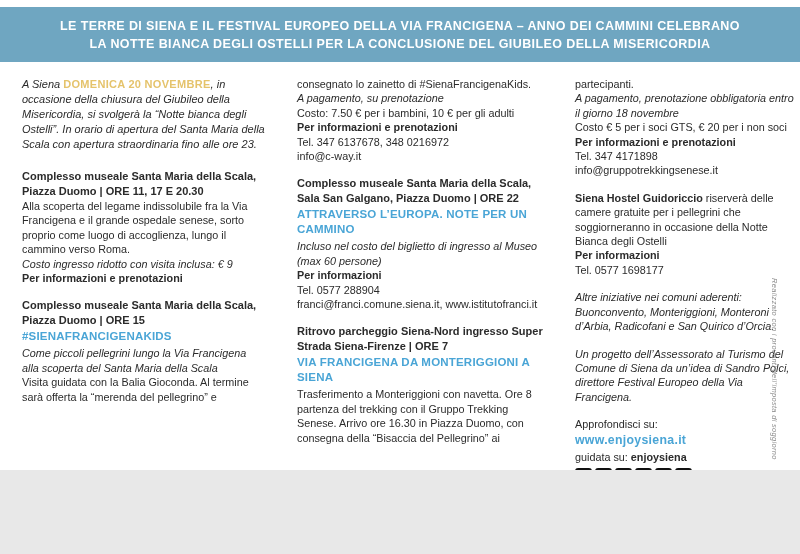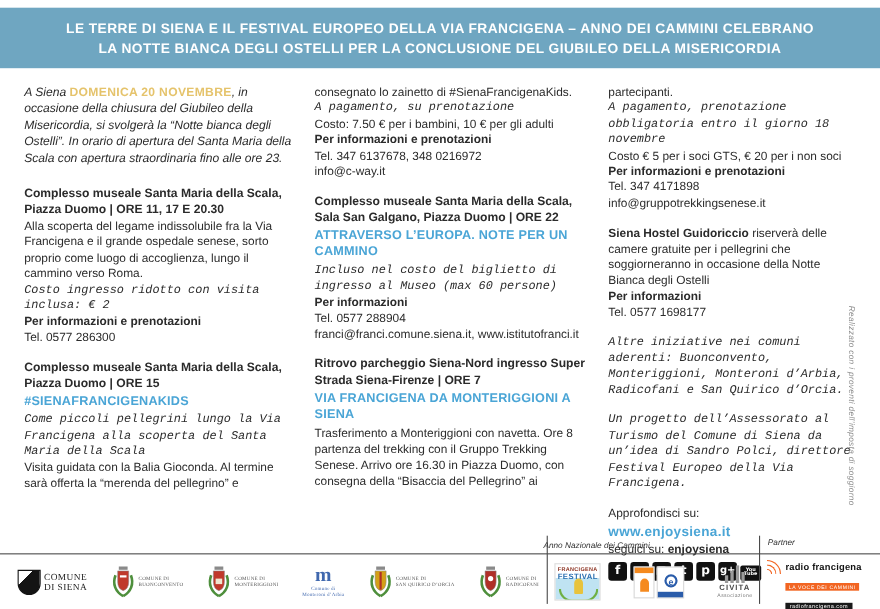--- a/index.html
+++ b/index.html
@@ -1,46 +1,46 @@
 <!DOCTYPE html>
 <html><head>
 <meta charset="utf-8">
 <style>
   * { margin:0; padding:0; box-sizing:border-box; }
   html,body { background:#e8e8e8; }
   .page {
-    position:relative; width:800px; height:554px; margin:0 auto;
+    position:relative; width:800px; height:470px; margin:0 auto;
     background:#ffffff; overflow:hidden;
     font-family:"Liberation Sans", sans-serif; color:#2b2b2b;
   }
   
   .banner {
     position:absolute; top:7px; left:0; right:0; height:55px;
     background:#6fa6c1; color:#ffffff;
     display:flex; flex-direction:column; align-items:center; justify-content:center; gap:4px;
   }
   .banner div { font-weight:bold; font-size:12.5px; letter-spacing:.4px; white-space:nowrap; }
   
   .columns {
     position:absolute; top:77px; left:22px;
-    display:flex; gap:21px;
+    display:flex; gap:32px;
   }
   .col { font-size:10.8px; line-height:14.4px; }
   .col1 { width:243px; }
   .col2 { width:246px; }
   .col3 { width:222px; }
   .block { margin-bottom:13px; }
   .intro { font-style:italic; font-size:11px; line-height:15px; margin-bottom:17px; }
   .gold { color:#e5c36b; font-style:normal; font-weight:bold; letter-spacing:.3px; }
   .venue { font-weight:bold; font-size:11px; line-height:15px; }
   .title-blue {
     color:#4aa5d6; font-weight:bold; font-size:11.5px; line-height:15px;
     margin:1px 0 2px; white-space:pre-line; letter-spacing:.2px;
   }
-  .it { font-style:italic;font-family:Liberation Mono, monospace; }
+  .it { font-style:italic; }
   .b { font-weight:bold; }
   .link-blue { color:#4aa5d6; font-weight:bold; font-size:12.3px; line-height:16px; letter-spacing:.3px; display:block; text-decoration:none; }
   .follow { margin-top:2px; }
   
   .social { display:flex; gap:3px; margin-top:4px; align-items:flex-end; }
   .sicon {
     width:17px; height:17px; background:#111; border-radius:3px; color:#fff;
     display:flex; align-items:center; justify-content:center;
     font-weight:bold; font-size:11px; font-family:"DejaVu Sans", sans-serif;
   }
@@ -125,23 +125,22 @@
   </header>
 
   <main class="columns">
 
     <section class="col col1">
       <p class="intro"><span>A Siena </span><span class="gold">DOMENICA 20 NOVEMBRE</span><span>, in occasione della chiusura del Giubileo della Misericordia, si svolgerà la “Notte bianca degli Ostelli”. In orario di apertura del Santa Maria della Scala con apertura straordinaria fino alle ore 23.</span></p>
 
       <div class="block">
         <p class="venue">Complesso museale Santa Maria della Scala, Piazza Duomo | ORE 11, 17 E 20.30</p>
         <p>Alla scoperta del legame indissolubile fra la Via Francigena e il grande ospedale senese, sorto proprio come luogo di accoglienza, lungo il cammino verso Roma.</p>
-        <p class="it">Costo ingresso ridotto con visita inclusa: € 2</p>
+        <p class="it">Costo ingresso ridotto con visita inclusa: € 9</p>
         <p class="b">Per informazioni e prenotazioni</p>
-        <p>Tel. 0577 286300</p>
       </div>
 
       <div class="block">
         <p class="venue">Complesso museale Santa Maria della Scala, Piazza Duomo | ORE 15</p>
         <h3 class="title-blue">#SIENAFRANCIGENAKIDS</h3>
         <p class="it">Come piccoli pellegrini lungo la Via Francigena alla scoperta del Santa Maria della Scala</p>
         <p>Visita guidata con la Balia Gioconda. Al termine sarà offerta la “merenda del pellegrino” e</p>
       </div>
     </section>
 
@@ -187,21 +186,21 @@
         <p>Tel. 0577 1698177</p>
       </div>
 
       <p class="it block">Altre iniziative nei comuni aderenti: Buonconvento, Monteriggioni, Monteroni d’Arbia, Radicofani e San Quirico d’Orcia.</p>
 
       <p class="it block">Un progetto dell’Assessorato al Turismo del Comune di Siena da un’idea di Sandro Polci, direttore Festival Europeo della Via Francigena.</p>
 
       <div>
         <p>Approfondisci su:</p>
         <a class="link-blue">www.enjoysiena.it</a>
-        <p class="follow"><span>seguici su: </span><span class="b">enjoysiena</span></p>
+        <p class="follow"><span>guidata su: </span><span class="b">enjoysiena</span></p>
         <div class="social">
           <span class="sicon">
               <span>f</span>
             </span>
           <span class="sicon">
               <svg width="12" height="12" viewBox="0 0 24 24">
                 <path fill="#fff" d="M22 6c-.8.4-1.6.6-2.4.7.9-.5 1.5-1.3 1.8-2.3-.8.5-1.7.8-2.6 1A4.1 4.1 0 0 0 11.7 9 11.7 11.7 0 0 1 3.2 4.7a4.1 4.1 0 0 0 1.3 5.5c-.7 0-1.3-.2-1.9-.5 0 2 1.4 3.7 3.3 4a4.2 4.2 0 0 1-1.9.1 4.1 4.1 0 0 0 3.8 2.9A8.3 8.3 0 0 1 2 18.4a11.7 11.7 0 0 0 6.3 1.8c7.5 0 11.7-6.3 11.4-11.9.8-.6 1.5-1.3 2.3-2.3z"></path>
               </svg>
             </span>
           <span class="sicon">

